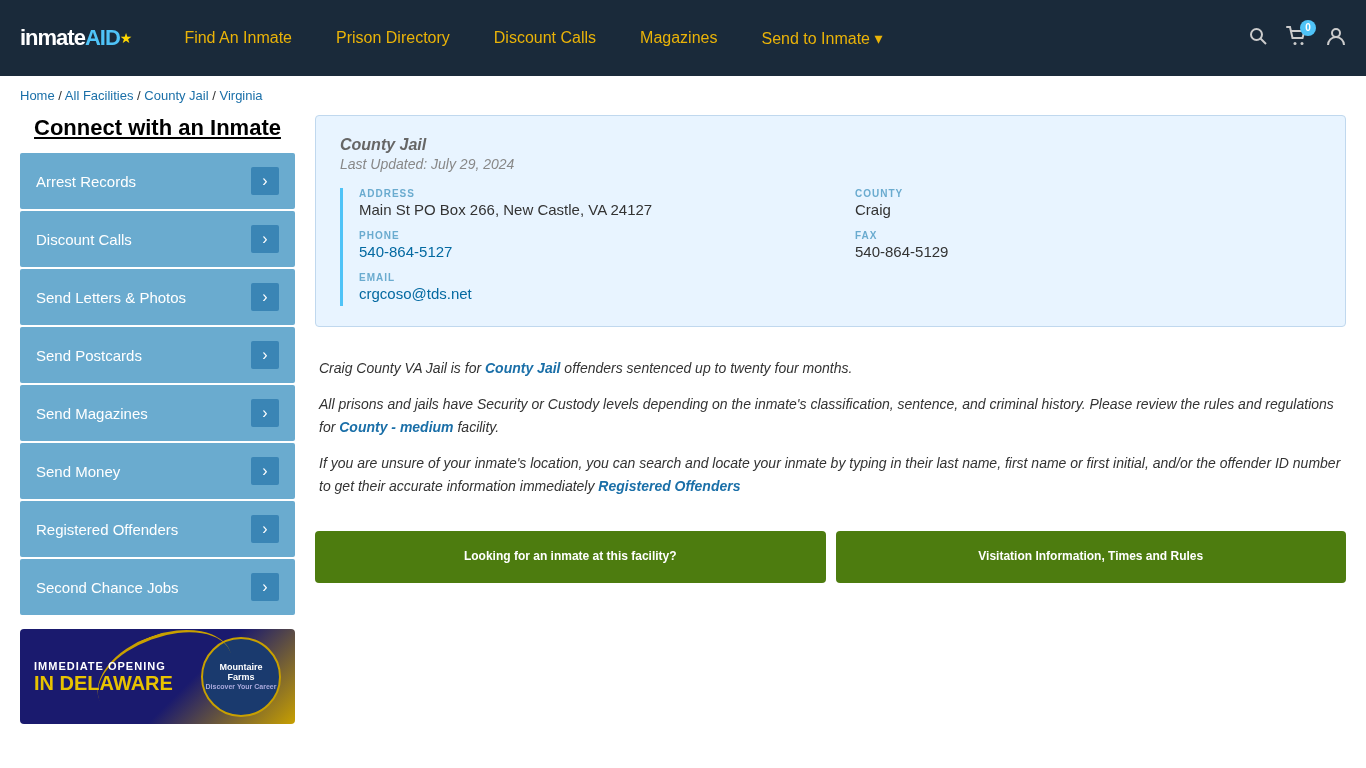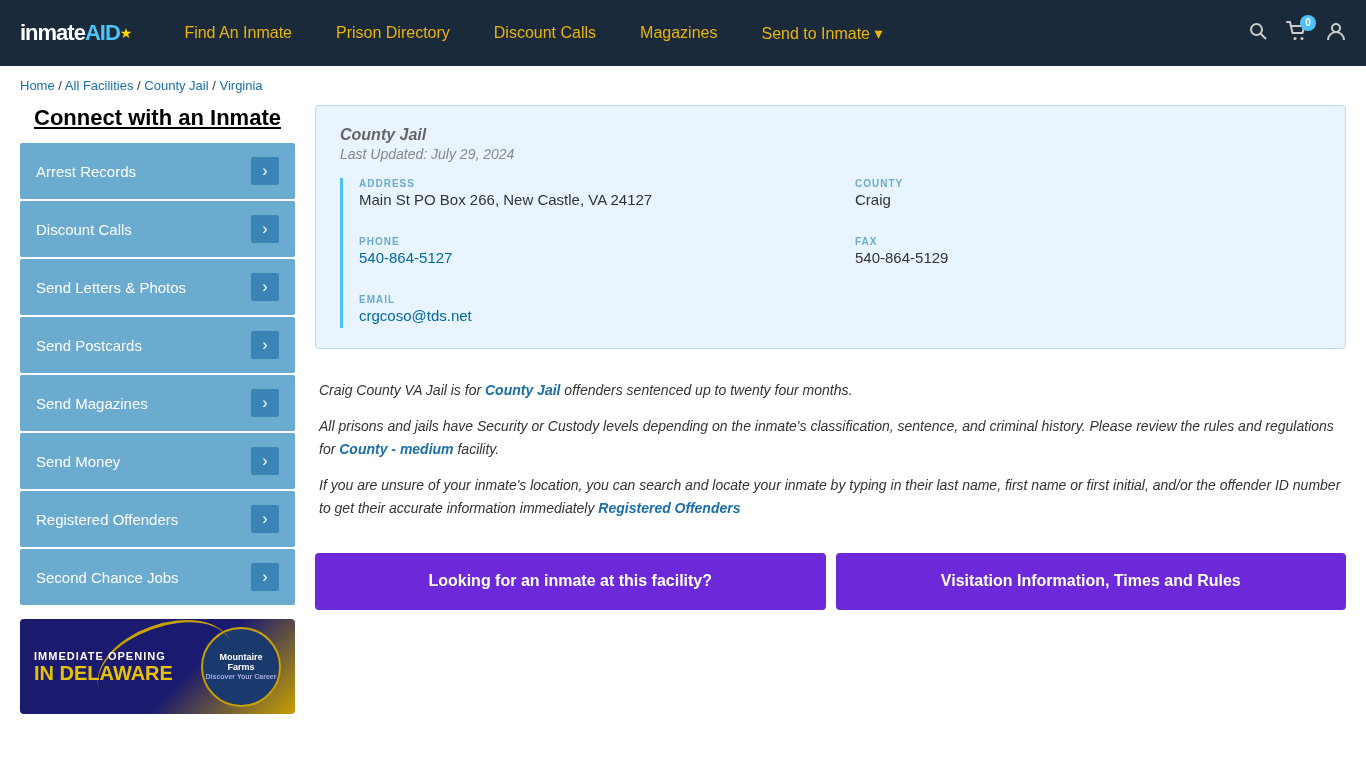--- a/index.html
+++ b/index.html
@@ -4,21 +4,21 @@
   <style>
     * { box-sizing: border-box; margin: 0; padding: 0; }
     body { font-family: Arial, sans-serif; font-size: 14px; color: #333; background: #fff; }
 
     
     .header {
       background: #1a2a3a;
       display: flex;
       align-items: center;
       padding: 0 20px;
-      height: 66px;
+      height: 76px;
     }
     .logo-area {
       display: flex;
       align-items: center;
       margin-right: 30px;
     }
     .logo-text {
       color: #fff;
       font-size: 22px;
       font-weight: bold;
@@ -209,21 +209,21 @@
       color: #888;
       font-style: italic;
       font-size: 14px;
       margin-bottom: 16px;
     }
     .info-grid {
       border-left: 3px solid #4fc3f7;
       padding-left: 16px;
       display: grid;
       grid-template-columns: 1fr 1fr;
-      gap: 24px 30px;
+      gap: 8px 30px;
     }
     .info-label {
       font-size: 10px;
       font-weight: bold;
       color: #6aabcf;
       letter-spacing: 1px;
       margin-bottom: 2px;
       text-transform: uppercase;
     }
     .info-value {
@@ -251,23 +251,23 @@
     }
 
     
     .cta-buttons {
       display: grid;
       grid-template-columns: 1fr 1fr;
       gap: 10px;
       margin-top: 10px;
     }
     .cta-btn {
-      background: #6d28d9;
-      color: #fff;
-      font-size: 16px;
+      background: #4d7c0f;
+      color: #fff;
+      font-size: 12px;
       font-weight: bold;
       padding: 18px 16px;
       border: none;
       border-radius: 4px;
       cursor: pointer;
       text-align: center;
       line-height: 1.3;
     }
   </style>
 </head>

